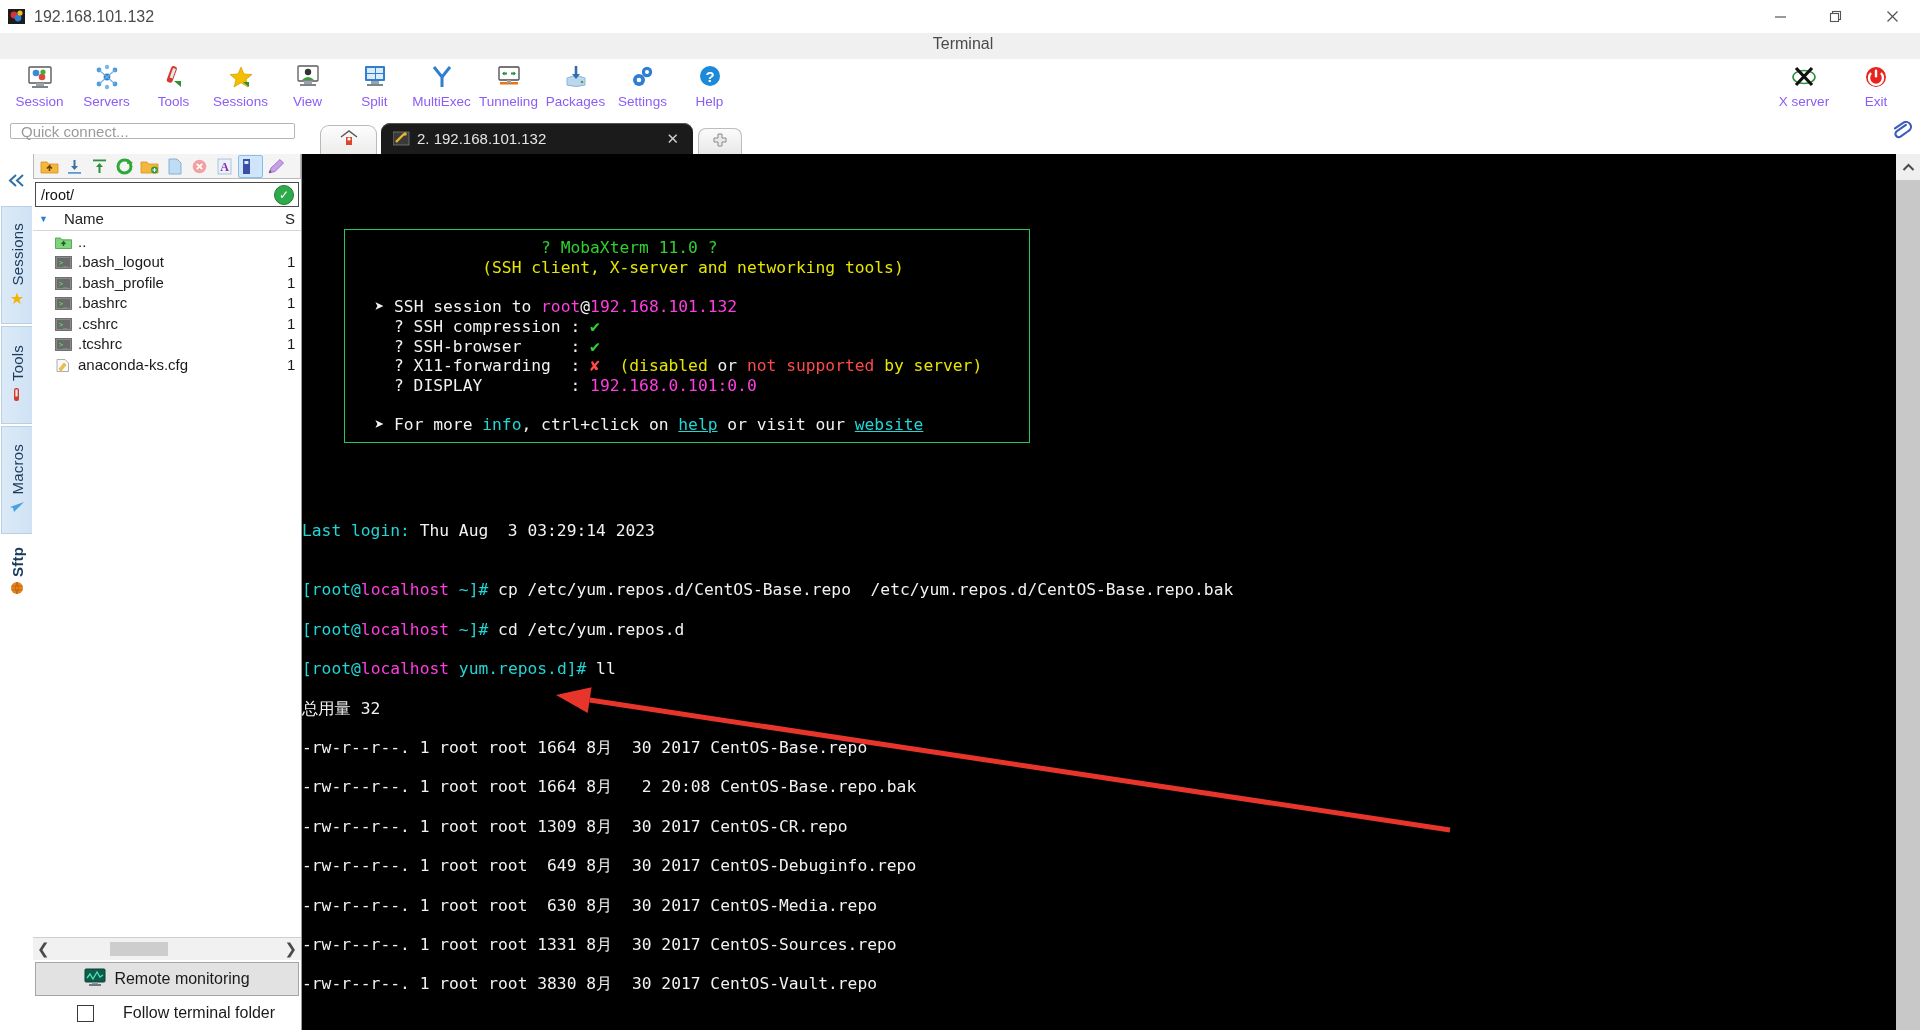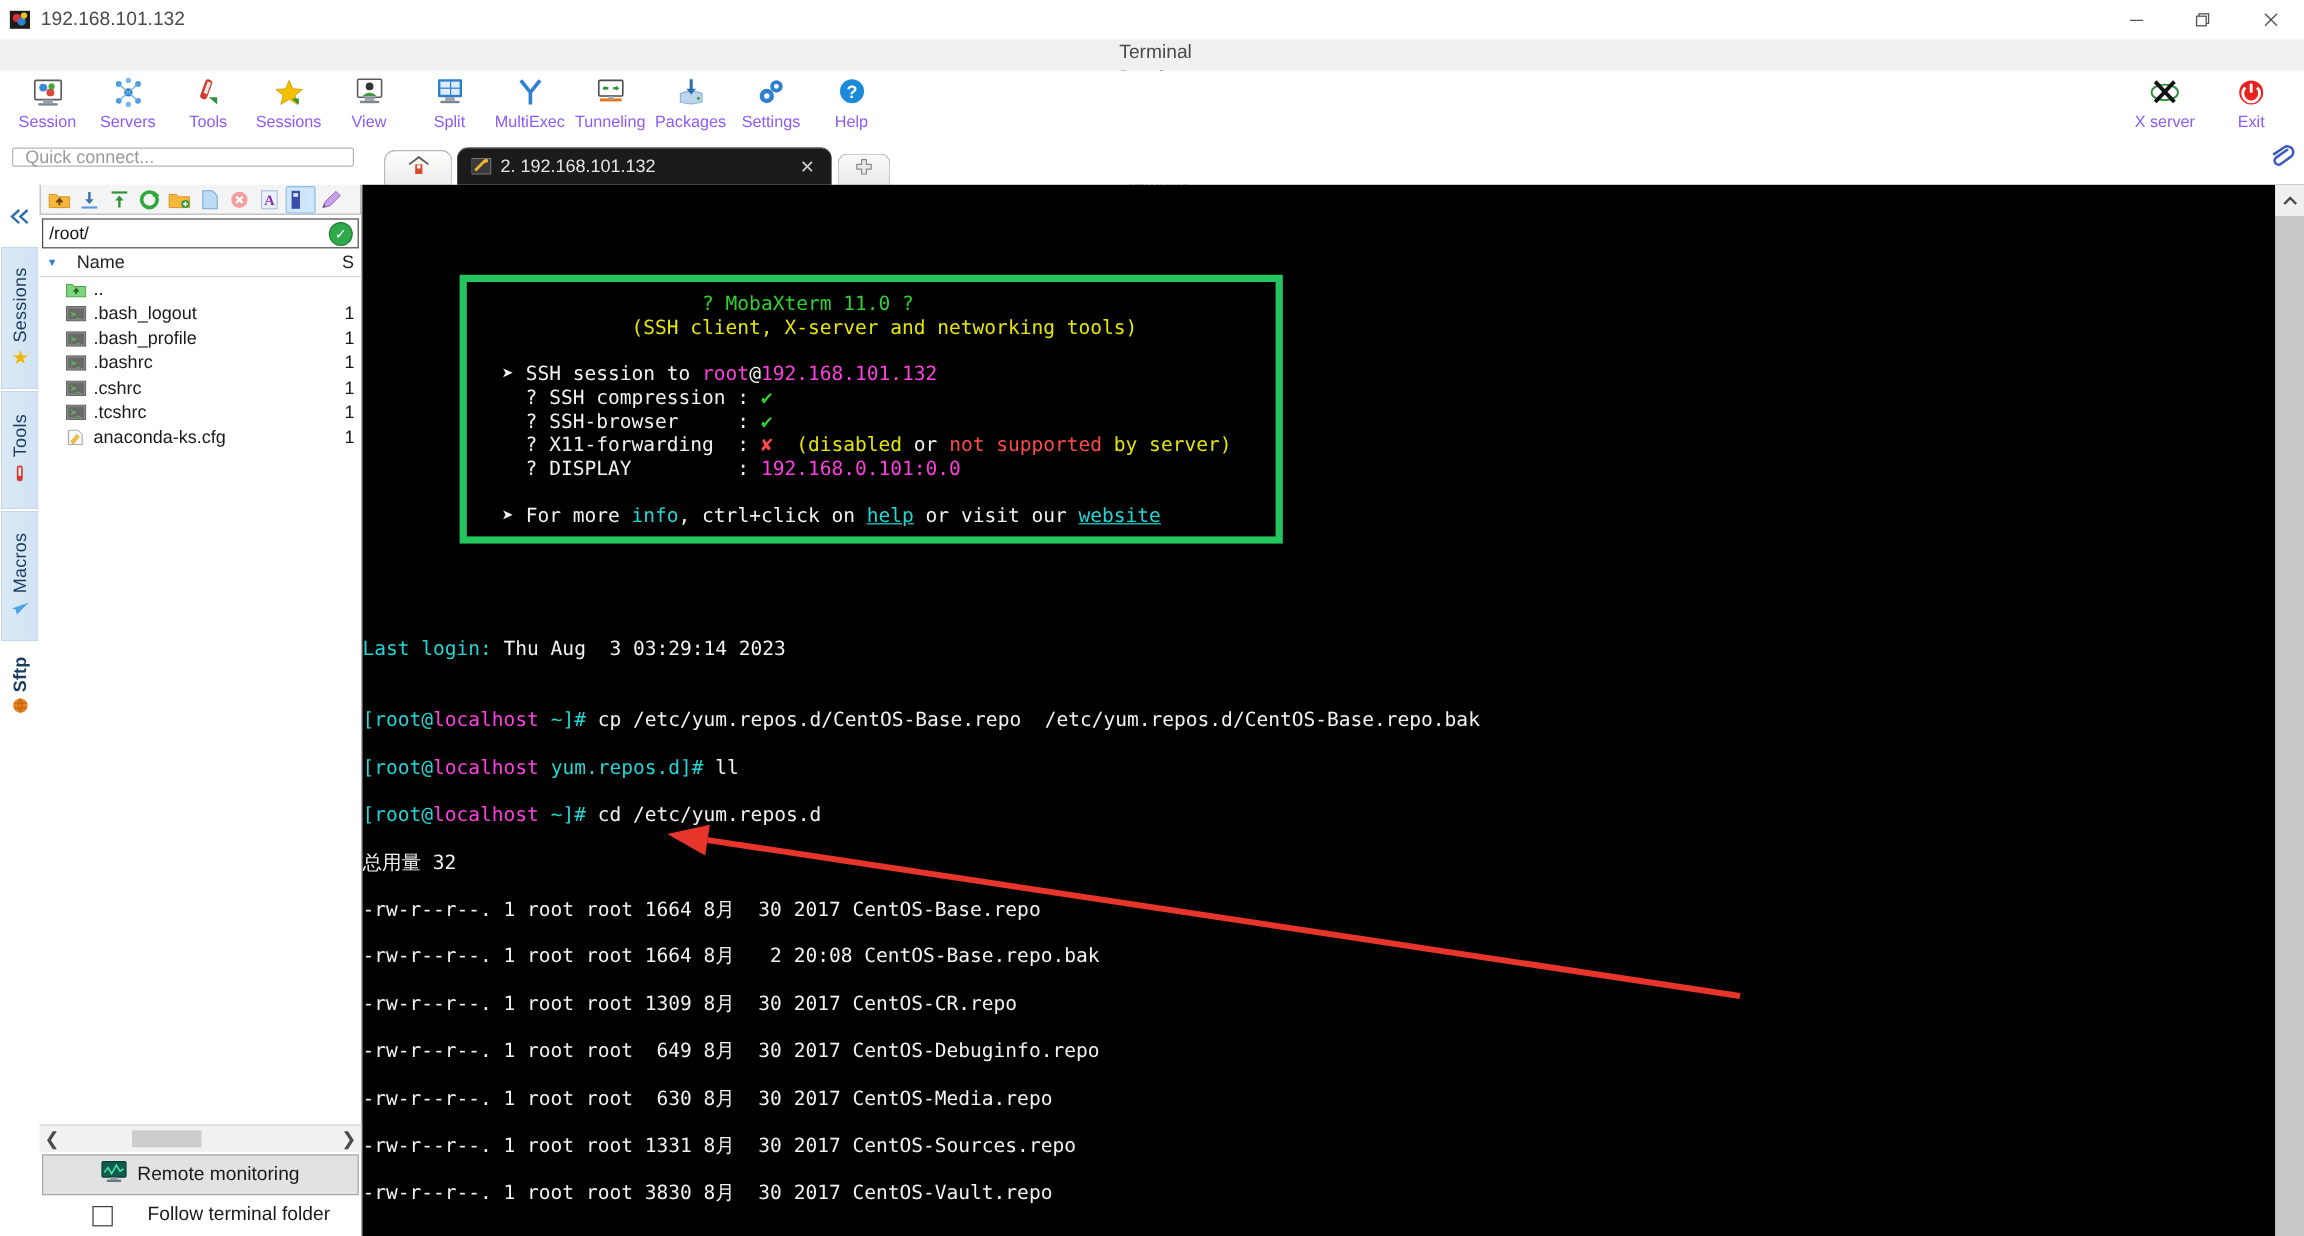--- a/index.html
+++ b/index.html
@@ -88,21 +88,21 @@
   .remote{height:32px;margin:2px 2px 0 2px;background:#e2e2e2;border:1px solid #a5a5a5;display:flex;
       align-items:center;justify-content:center;gap:8px;font-size:16px;color:#1a1a1a;}
   .follow{height:34px;display:flex;align-items:center;gap:29px;padding-left:44px;font-size:16px;color:#1a1a1a;}
   .cbox{width:15px;height:15px;border:1.5px solid #3a3a3a;background:#fff;}
 
   
   .term-wrap{flex:1;background:#000;position:relative;overflow:hidden;}
   .term{position:absolute;left:0;top:0;right:24px;bottom:0;overflow:hidden;
       font-family:"DejaVu Sans Mono","Liberation Mono",monospace;font-size:16.3px;line-height:19.7px;
       color:#e8e8e8;padding:8px 0 0 0;white-space:pre;}
-  .banner{border:6px solid #22c55e;margin:8px 0 0 81px;width:686px;padding:8px 0 7px 0;box-sizing:border-box;}
+  .banner{border:1px solid #22c55e;margin:8px 0 0 42px;width:686px;padding:8px 0 7px 0;box-sizing:border-box;}
   .vscroll{position:absolute;right:0;top:0;width:24px;bottom:0;background:#c8c8c8;}
   .vs-up{height:26px;background:#efefef;display:flex;align-items:center;justify-content:center;color:#4b4b4b;font-size:12px;}
   .vs-track{position:absolute;top:26px;left:0;right:0;bottom:0;background:#c8c8c8;}
 
   
   .c-green{color:#2fd12f;}
   .c-yellow{color:#e6e600;}
   .c-white{color:#f2f2f2;}
   .c-magenta{color:#ff3ee0;}
   .c-red{color:#ff4a4a;}
@@ -609,22 +609,22 @@
 <span class="c-white">     </span><span class="c-white">? SSH-browser</span><span class="c-white">     : </span><span class="c-green">✔</span>
 <span class="c-white">     </span><span class="c-white">? X11-forwarding</span><span class="c-white">  : </span><span class="c-red">✘</span><span>  </span><span class="c-yellow">(disabled</span><span class="c-white"> or </span><span class="c-red">not supported</span><span class="c-yellow"> by server)</span>
 <span class="c-white">     </span><span class="c-white">? DISPLAY</span><span class="c-white">         : </span><span class="c-magenta">192.168.0.101:0.0</span>
 
 <span class="c-white">   </span><span class="c-white">➤ For more </span><span class="c-cyan">info</span><span class="c-white">, ctrl+click on </span><span class="c-cyanu">help</span><span class="c-white"> or visit our </span><span class="c-cyanu">website</span></div>
 
 <div style="height:19px"></div>
 <div><span class="c-cyan">Last login:</span><span class="c-white"> Thu Aug  3 03:29:14 2023</span></div>
 
 <div><span class="c-cyan">[root@</span><span class="c-magenta">localhost</span><span class="c-cyan"> ~]#</span><span class="c-white"> cp /etc/yum.repos.d/CentOS-Base.repo  /etc/yum.repos.d/CentOS-Base.repo.bak</span></div>
+<div><span class="c-cyan">[root@</span><span class="c-magenta">localhost</span><span class="c-cyan"> ~]#</span><span class="c-white"> cd /etc/yum.repos.d</span></div>
 <div><span class="c-cyan">[root@</span><span class="c-magenta">localhost</span><span class="c-cyan"> yum.repos.d]#</span><span class="c-white"> ll</span></div>
-<div><span class="c-cyan">[root@</span><span class="c-magenta">localhost</span><span class="c-cyan"> ~]#</span><span class="c-white"> cd /etc/yum.repos.d</span></div>
 <div class="c-white">总用量 32</div>
 <div class="c-white">-rw-r--r--. 1 root root 1664 8月  30 2017 CentOS-Base.repo</div>
 <div class="c-white">-rw-r--r--. 1 root root 1664 8月   2 20:08 CentOS-Base.repo.bak</div>
 <div class="c-white">-rw-r--r--. 1 root root 1309 8月  30 2017 CentOS-CR.repo</div>
 <div class="c-white">-rw-r--r--. 1 root root  649 8月  30 2017 CentOS-Debuginfo.repo</div>
 <div class="c-white">-rw-r--r--. 1 root root  630 8月  30 2017 CentOS-Media.repo</div>
 <div class="c-white">-rw-r--r--. 1 root root 1331 8月  30 2017 CentOS-Sources.repo</div>
 <div class="c-white">-rw-r--r--. 1 root root 3830 8月  30 2017 CentOS-Vault.repo</div>
 
 

